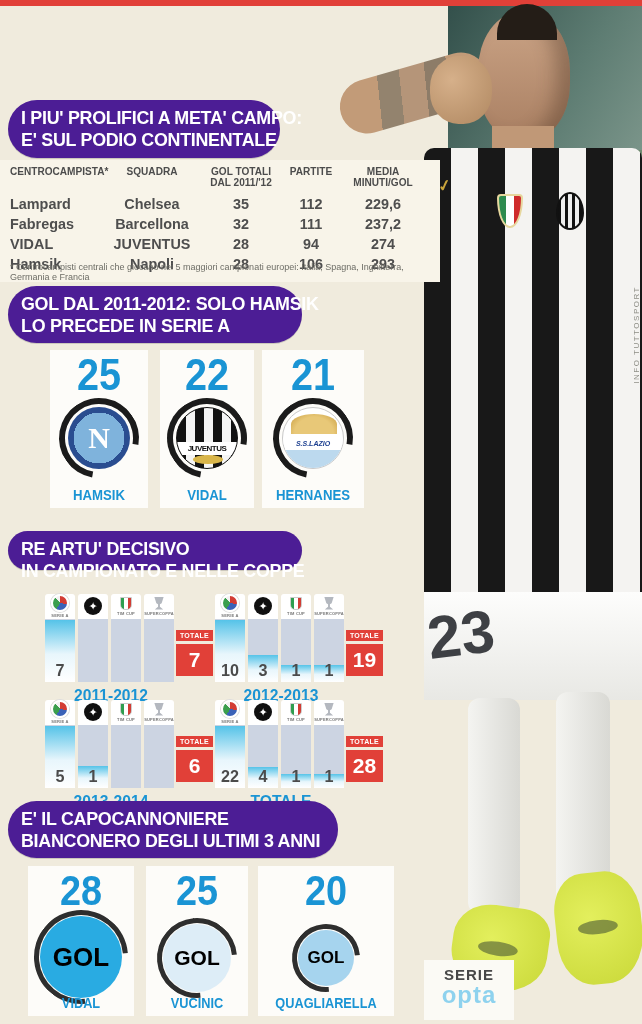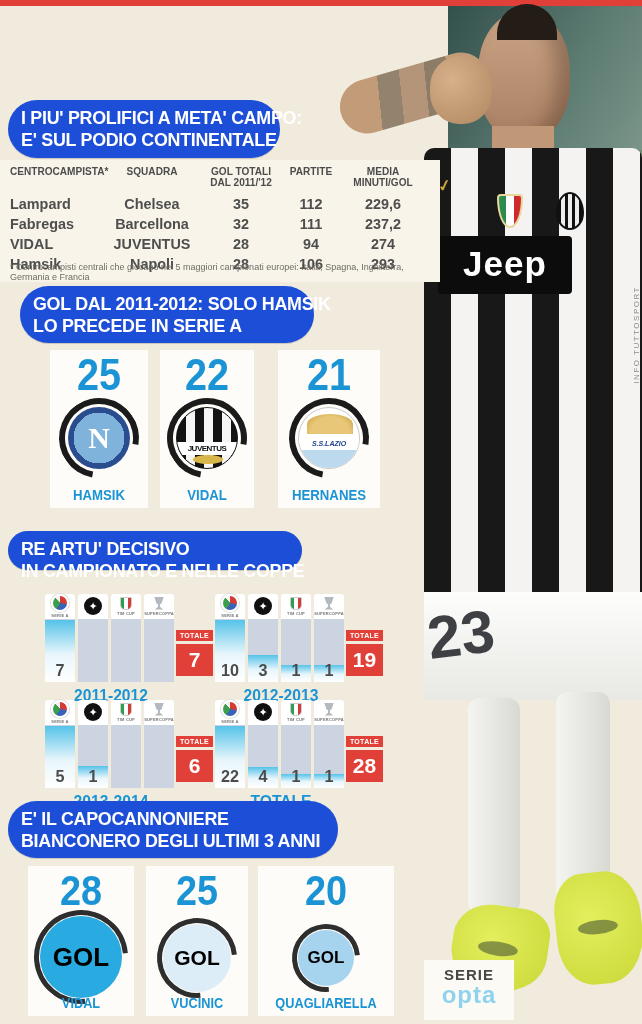--- a/index.html
+++ b/index.html
@@ -51,21 +51,21 @@
           transform:rotate(8deg);background:radial-gradient(circle at 40% 40%,#e3ef5d,#c9d838);}
   .boot-r{position:absolute;left:556px;top:872px;width:86px;height:112px;border-radius:35% 40% 45% 40%;
           transform:rotate(-6deg);background:radial-gradient(circle at 40% 40%,#e3ef5d,#c9d838);}
   .boot-mark{position:absolute;width:40px;height:14px;border-radius:50%;background:#3d4a32;opacity:.55;}
 
   .side-credit{position:absolute;right:1px;top:286px;writing-mode:vertical-rl;
                transform:rotate(180deg);font-size:8px;color:#8e8e86;letter-spacing:1.5px;z-index:3;}
 
   
   .content{position:absolute;inset:0;z-index:2;}
-  .hdr{position:absolute;background:#1d4ed8;color:#fff;font-weight:bold;
+  .hdr{position:absolute;background:#4c1d95;color:#fff;font-weight:bold;
        padding:7px 0 16px 13px;box-shadow:0 1px 0 rgba(0,0,0,.15);border-radius:29px;}
   .hdr .hl{display:block;font-size:19px;line-height:22px;letter-spacing:-.3px;
            transform:scaleX(.94);transform-origin:left;white-space:nowrap;}
 
   
   .table-panel{position:absolute;left:0;top:160px;width:440px;height:122px;background:#f8f4e9;}
   .tbl{position:absolute;left:10px;top:6px;display:grid;
        grid-template-columns:94px 96px 82px 58px 86px;column-gap:0;}
   .th{font-size:10.5px;font-weight:bold;color:#4c4c4c;white-space:pre-line;line-height:11px;
       text-align:center;transform:scaleX(.96);}
@@ -162,21 +162,20 @@
     <div class="pitch-edge" data-name="pitch-background"></div>
     <div class="arm" data-name="player-tattooed-arm"></div>
     <div class="head" data-name="player-head"></div>
     <div class="mohawk" data-name="player-mohawk-hair"></div>
     <div class="neck" data-name="player-neck"></div>
     <div class="fist" data-name="player-fist"></div>
     <div class="torso" data-name="striped-jersey"></div>
     <div class="swoosh" data-name="nike-swoosh-icon">✓</div>
     <div class="scudetto" data-name="scudetto-badge-icon"></div>
     <div class="juve-crest" data-name="juventus-crest-icon"></div>
-    <div class="jeep" data-name="jersey-sponsor">Jeep</div>
     <div class="shorts" data-name="player-shorts"></div>
     <div class="shorts-num" data-name="shorts-number">23</div>
     <div class="sock-l" data-name="player-left-sock"></div>
     <div class="sock-r" data-name="player-right-sock"></div>
     <div class="boot-l" data-name="player-left-boot">
       <div class="boot-mark" style="left:26px;top:36px;" data-name="boot-swoosh-icon"></div>
     </div>
     <div class="boot-r" data-name="player-right-boot">
       <div class="boot-mark" style="left:22px;top:48px;" data-name="boot-swoosh-icon"></div>
     </div>
@@ -221,21 +220,21 @@
 
         <div class="td first" data-name="table-cell">Hamsik</div>
         <div class="td" data-name="table-cell">Napoli</div>
         <div class="td" data-name="table-cell">28</div>
         <div class="td" data-name="table-cell">106</div>
         <div class="td" data-name="table-cell">293</div>
       </div>
       <div class="footnote" data-name="table-footnote">* Centrocampisti centrali che giocano nei 5 maggiori campionati europei: Italia, Spagna, Inghilterra, Germania e Francia</div>
     </div>
 
-    <div class="hdr" style="left:20px;top:286px;width:294px;height:57px;" data-name="section2-header">
+    <div class="hdr" style="left:8px;top:286px;width:294px;height:57px;" data-name="section2-header">
       <span class="hl" data-name="section2-title-line1">GOL DAL 2011-2012: SOLO HAMSIK</span>
       <span class="hl" data-name="section2-title-line2">LO PRECEDE IN SERIE A</span>
     </div>
 
     <div class="club-box" style="left:50px;width:98px;" data-name="serie-a-scorer-hamsik">
       <div class="big-num" data-name="goals-count">25</div>
       <div class="club-logo" data-name="napoli-logo-icon">
         <div class="napoli-badge" data-name="napoli-badge">
           <span data-name="napoli-letter">N</span>
         </div>
@@ -249,21 +248,21 @@
       <div class="club-logo" data-name="juventus-logo-icon">
         <div class="juve-badge" data-name="juventus-badge">
           <div class="juve-band" data-name="juventus-label">JUVENTUS</div>
           <div class="juve-gold" data-name="juventus-gold-oval"></div>
         </div>
         <div class="brush-arc" data-name="brush-circle"></div>
       </div>
       <div class="player-name" data-name="player-name">VIDAL</div>
     </div>
 
-    <div class="club-box" style="left:278px;width:102px;" data-name="serie-a-scorer-hernanes">
+    <div class="club-box" style="left:262px;width:102px;" data-name="serie-a-scorer-hernanes">
       <div class="big-num" data-name="goals-count">21</div>
       <div class="club-logo" data-name="lazio-logo-icon">
         <div class="lazio-badge" data-name="lazio-badge">
           <div class="lazio-eagle" data-name="lazio-eagle-icon"></div>
           <div class="lazio-band" data-name="lazio-label">S.S.LAZIO</div>
           <div class="lazio-bottom" data-name="lazio-bottom-band"></div>
         </div>
         <div class="brush-arc" data-name="brush-circle"></div>
       </div>
       <div class="player-name" data-name="player-name">HERNANES</div>

